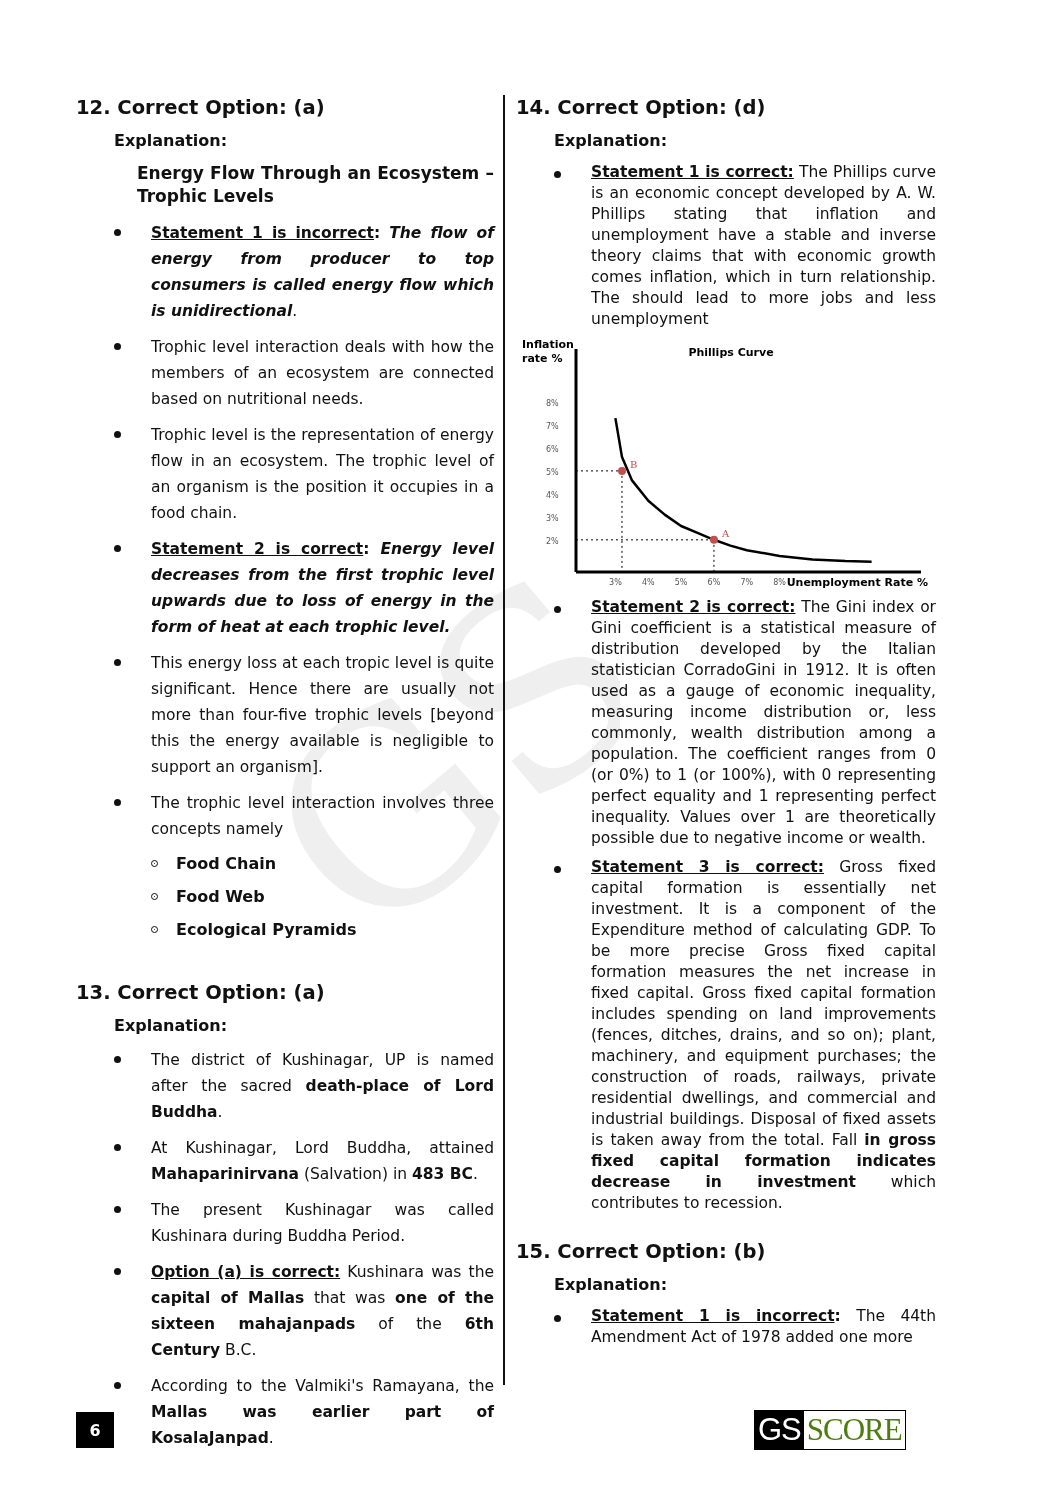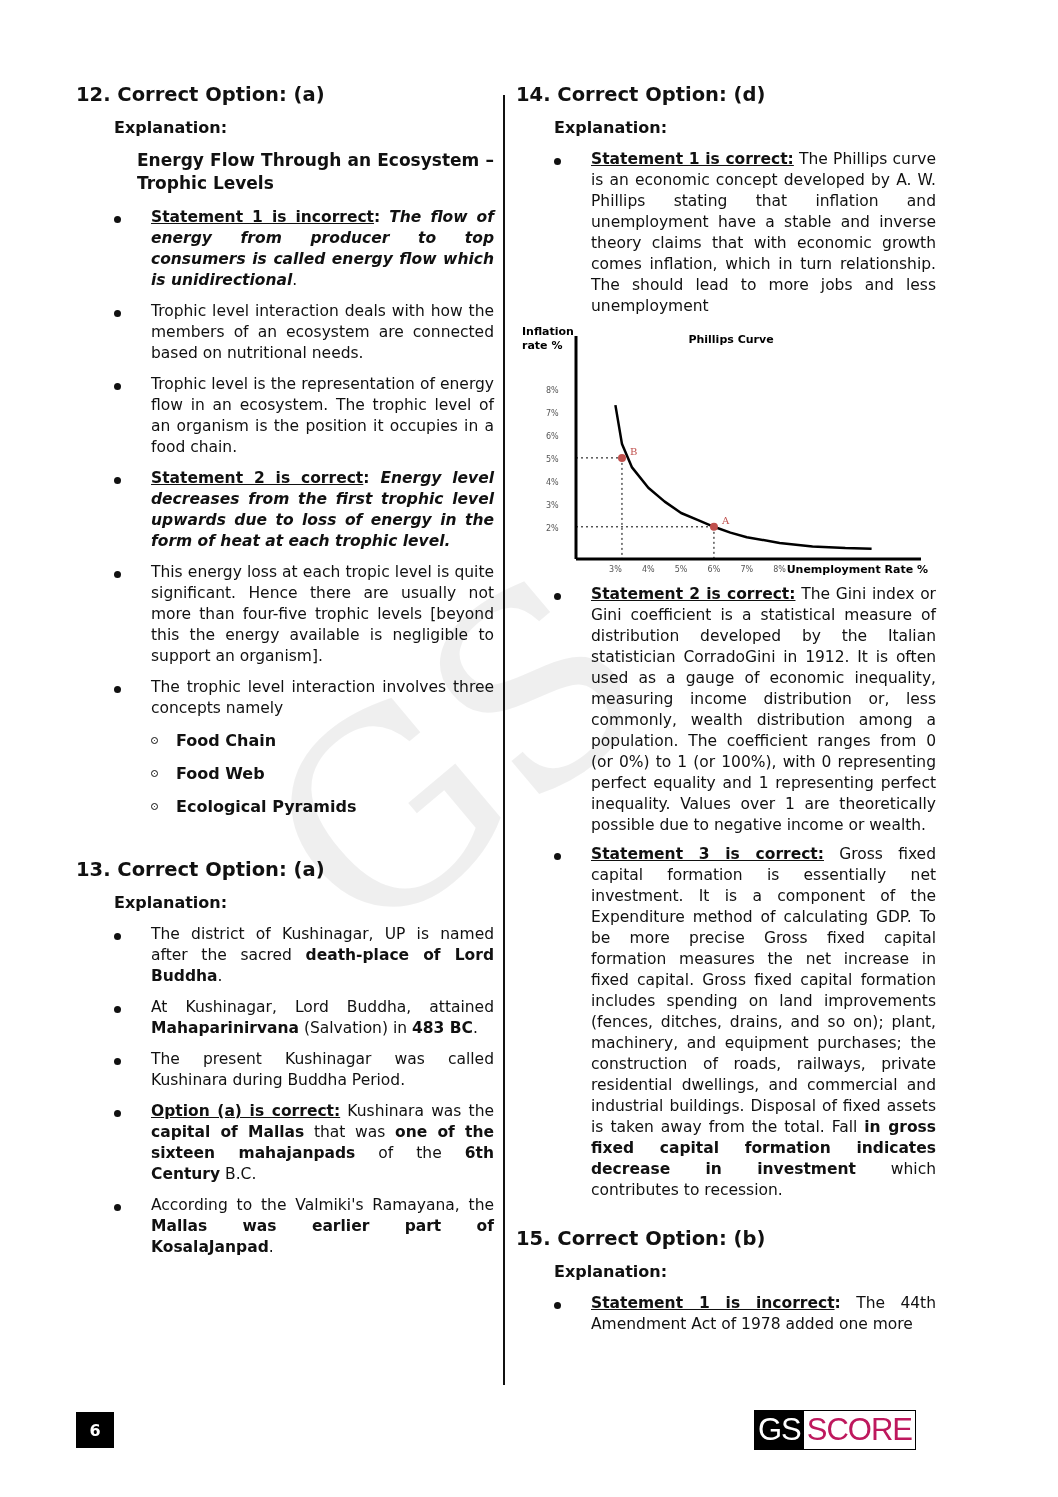--- a/index.html
+++ b/index.html
@@ -1,40 +1,40 @@
 <!DOCTYPE html>
 <html><head>
 <meta charset="utf-8">
 <style>
   html,body{margin:0;padding:0;background:#fff;}
   body{width:1058px;height:1497px;position:relative;overflow:hidden;font-family:"DejaVu Sans","Liberation Sans",sans-serif;color:#111;}
-  .col{position:absolute;top:83px;}
+  .col{position:absolute;top:96px;}
   .col-left{left:76px;width:418px;}
   .col-right{left:516px;width:420px;}
   .divider{position:absolute;left:503px;top:95px;width:2px;height:1290px;background:#111;}
   .q-title{font-weight:bold;font-size:19.5px;margin:0 0 12px 0;}
   .expl{font-weight:bold;font-size:16px;margin:0 0 12px 38px;}
   .subhead{font-weight:bold;font-size:17px;margin:0 0 12px 61px;line-height:23px;text-align:justify;}
   ul.bul{list-style:none;margin:0;padding:0;}
-  ul.bul li{position:relative;padding-left:75px;font-size:15.5px;line-height:21px;text-align:justify;margin-bottom:10px;}
+  ul.bul li{position:relative;padding-left:75px;font-size:15.5px;line-height:26px;text-align:justify;margin-bottom:10px;}
   .col-right ul.bul li{line-height:21px;font-size:15.5px;margin-bottom:8px;}
   ul.bul li .dot{position:absolute;left:38px;top:9px;width:7px;height:7px;border-radius:50%;background:#111;}
   .u{text-decoration:underline;font-weight:bold;}
   .b{font-weight:bold;}
   .bi{font-weight:bold;font-style:italic;}
   ul.sub{list-style:none;margin:0;padding:0;}
   ul.sub li{position:relative;padding-left:100px;font-weight:bold;font-size:16px;line-height:23px;margin-bottom:10px;}
   ul.sub li .ring{position:absolute;left:75px;top:8px;width:7px;height:7px;border-radius:50%;border:1.5px solid #111;box-sizing:border-box;}
   ul.sub li .ring::after{content:"";position:absolute;left:1.5px;top:1.5px;width:1.5px;height:1.5px;background:#111;border-radius:50%;}
   .gap{height:30px;}
   .chart-wrap{position:relative;width:420px;height:255px;margin:4px 0 8px 0;}
   .page-num{position:absolute;left:76px;top:1412px;width:38px;height:36px;background:#000;color:#fff;font-weight:bold;font-size:16px;display:flex;align-items:center;justify-content:center;}
   .logo{position:absolute;left:754px;top:1410px;height:38px;display:flex;border:1.5px solid #000;}
   .logo .gs{background:#000;color:#fff;font-family:"Liberation Sans",sans-serif;font-size:31px;padding:0 3px;display:flex;align-items:center;letter-spacing:-1px;}
-  .logo .score{background:#fff;color:#be185d;font-family:Liberation Sans, sans-serif;font-size:31px;padding:0 3px;display:flex;align-items:center;letter-spacing:-1px;text-align:right;}
+  .logo .score{background:#fff;color:#4d7c0f;font-family:Liberation Serif, serif;font-size:31px;padding:0 3px;display:flex;align-items:center;letter-spacing:-1px;text-align:right;}
   .watermark{position:absolute;left:200px;top:500px;width:420px;height:480px;pointer-events:none;opacity:0.06;}
 </style>
 </head>
 <body>
 
 <svg class="watermark" viewBox="0 0 420 480">
   <text x="40" y="380" font-size="260" font-family="DejaVu Serif, serif" fill="#000" transform="rotate(-40 200 240)">GS</text>
 </svg>
 
 <div class="divider"></div>

